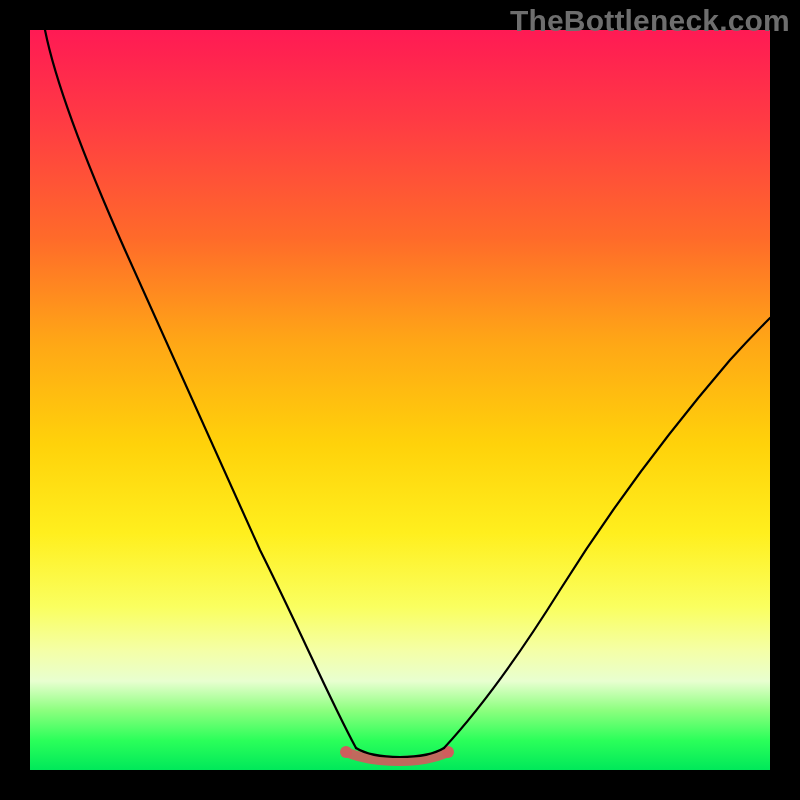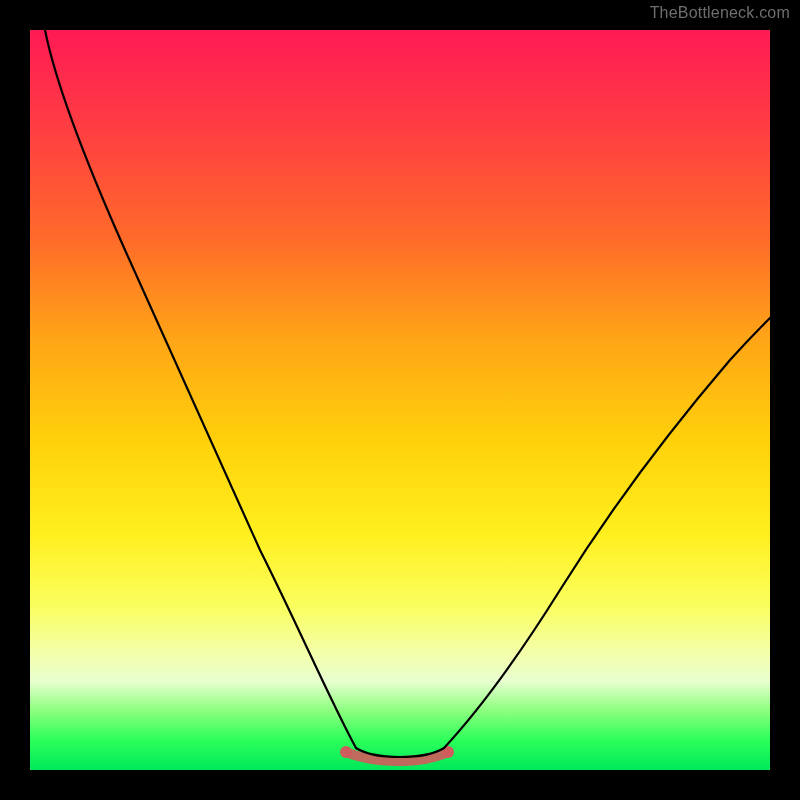--- a/index.html
+++ b/index.html
@@ -15,22 +15,22 @@
     position: relative;
     width: 800px;
     height: 800px;
     background: #000;
   }
   .watermark {
     position: absolute;
     top: 4px;
     right: 10px;
     color: #6e6e6e;
-    font-size: 16px;
-    font-weight: 400;
+    font-size: 30px;
+    font-weight: 700;
     letter-spacing: 0.2px;
     z-index: 5;
   }
   .plot-area {
     position: absolute;
     left: 30px;
     top: 30px;
     width: 740px;
     height: 740px;
     overflow: hidden;

